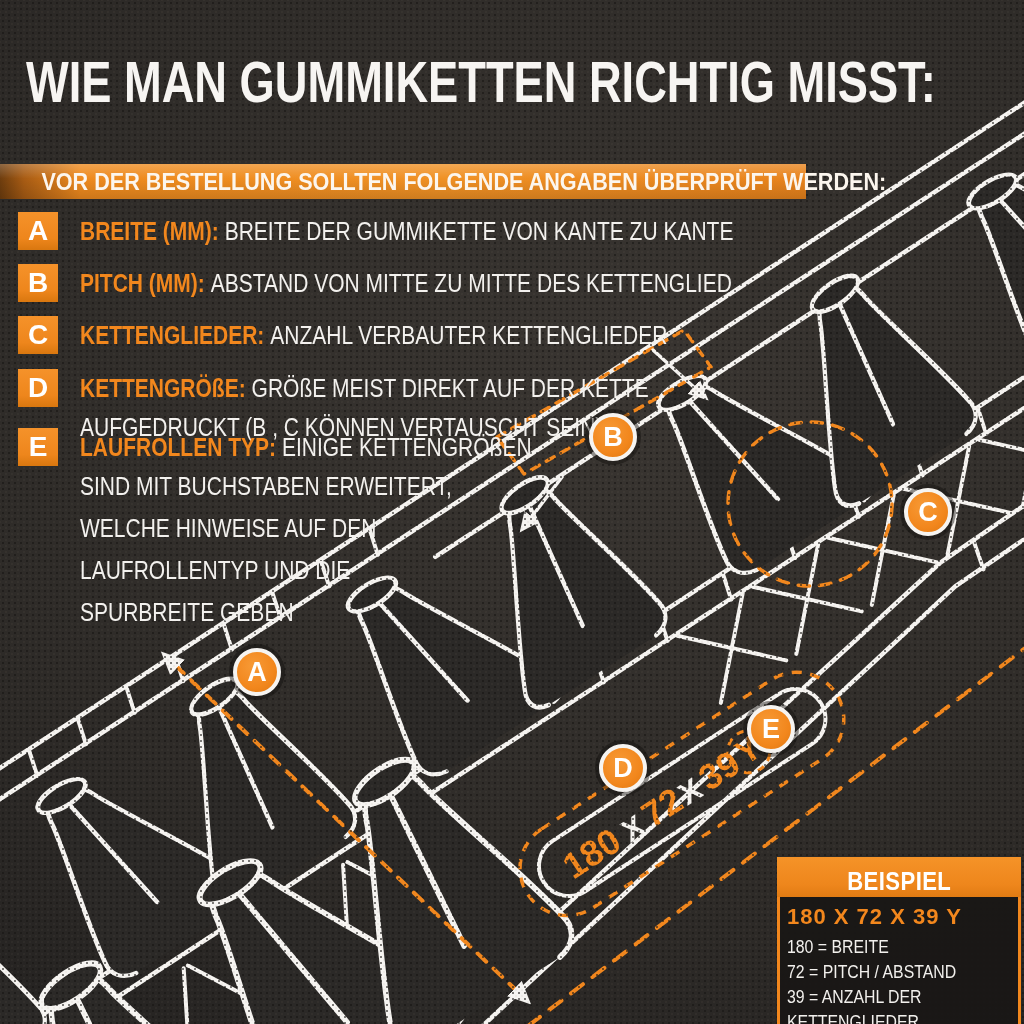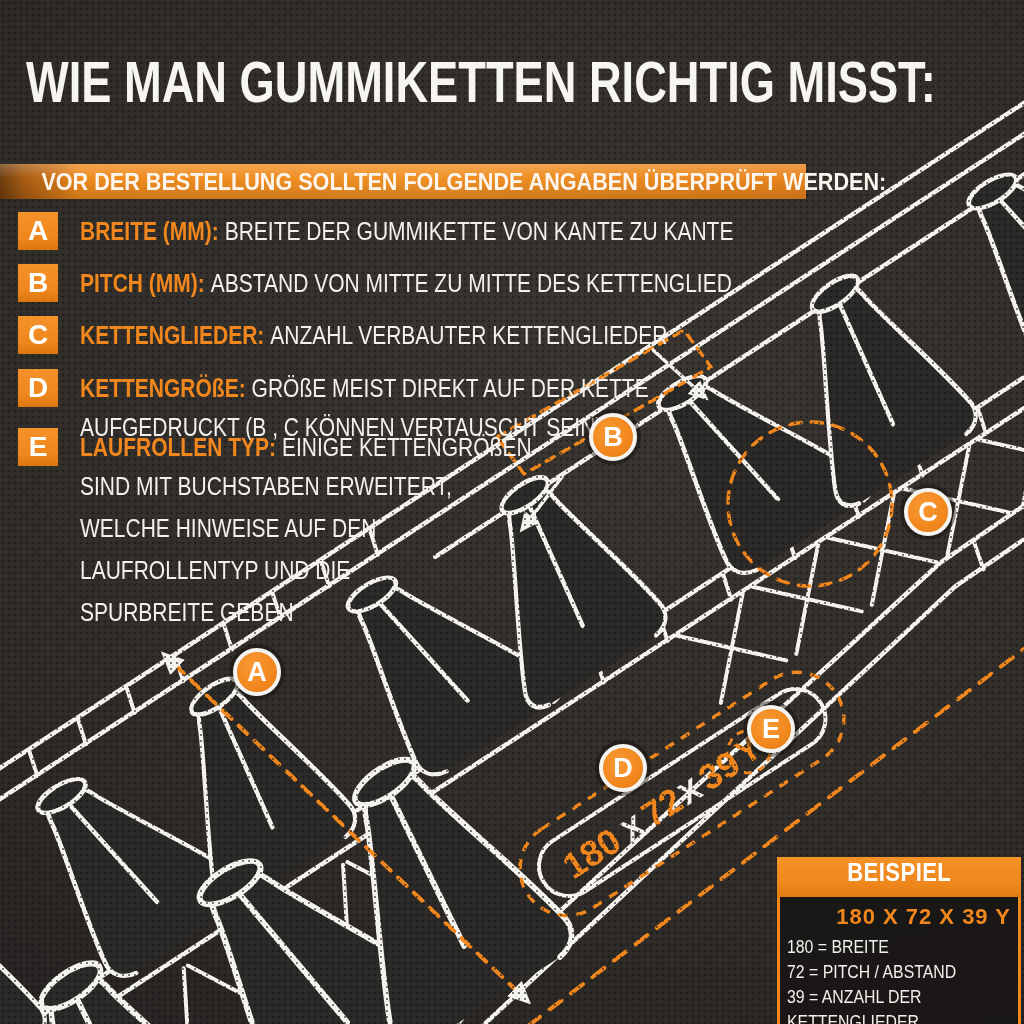--- a/index.html
+++ b/index.html
@@ -49,26 +49,26 @@
   .itext .ln2{margin-top:6px;line-height:36px;}
   .marker{
     position:absolute;z-index:3;width:40px;height:40px;border-radius:50%;
     background:radial-gradient(circle at 40% 35%, #f79a36 0%, #f2871d 60%, #e07710 100%);
     border:4px solid #F6F4F1;box-shadow:0 0 0 4px rgba(18,16,14,.45);
     color:#fff;font-weight:700;font-size:27px;
     display:flex;align-items:center;justify-content:center;
   }
   .example{position:absolute;left:777px;top:857px;width:244px;z-index:4;}
   .ex-head{
-    height:40px;display:flex;align-items:flex-start;justify-content:center;
+    height:40px;display:flex;align-items:flex-end;justify-content:center;
     background:linear-gradient(180deg,#f59328 0%,#ee861c 70%,#e07b13 100%);
   }
   .ex-head span{color:#fff;font-weight:700;font-size:26px;letter-spacing:.5px;transform:scaleX(.85);}
   .ex-body{border:3px solid #F2871D;border-top:none;background:rgba(25,23,21,.93);padding:5px 7px 9px;}
-  .ex-code{color:#F2871D;font-weight:700;font-size:22px;text-align:right;letter-spacing:1px;margin:2px 0 5px;}
+  .ex-code{color:#F2871D;font-weight:700;font-size:22px;text-align:left;letter-spacing:1px;margin:2px 0 5px;}
   .ex-lines{width:254px;transform:scaleX(.88);transform-origin:left top;}
   .ex-line{color:#F2F0ED;font-size:18px;line-height:25px;}
 </style>
 </head>
 <body>
 
 <div class="stage">
 
   <svg class="track" viewBox="0 0 1024 1024">
     <defs>

